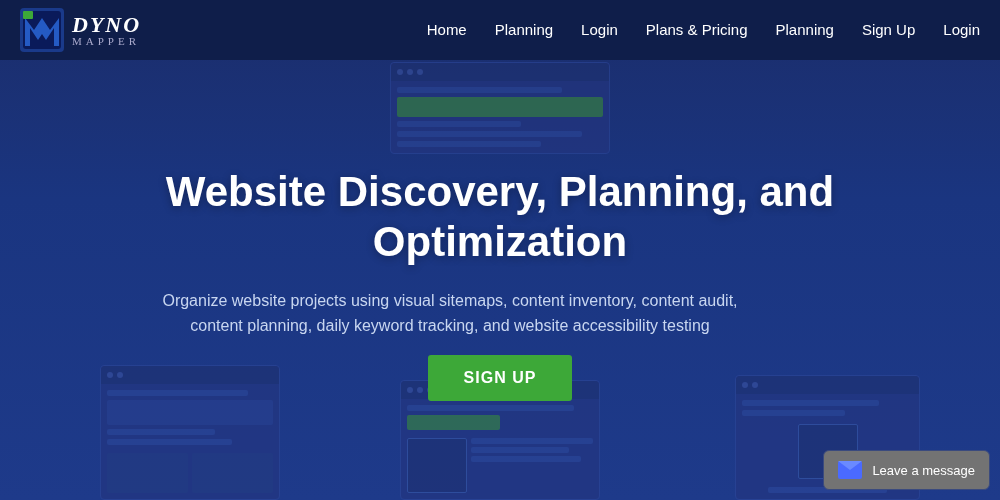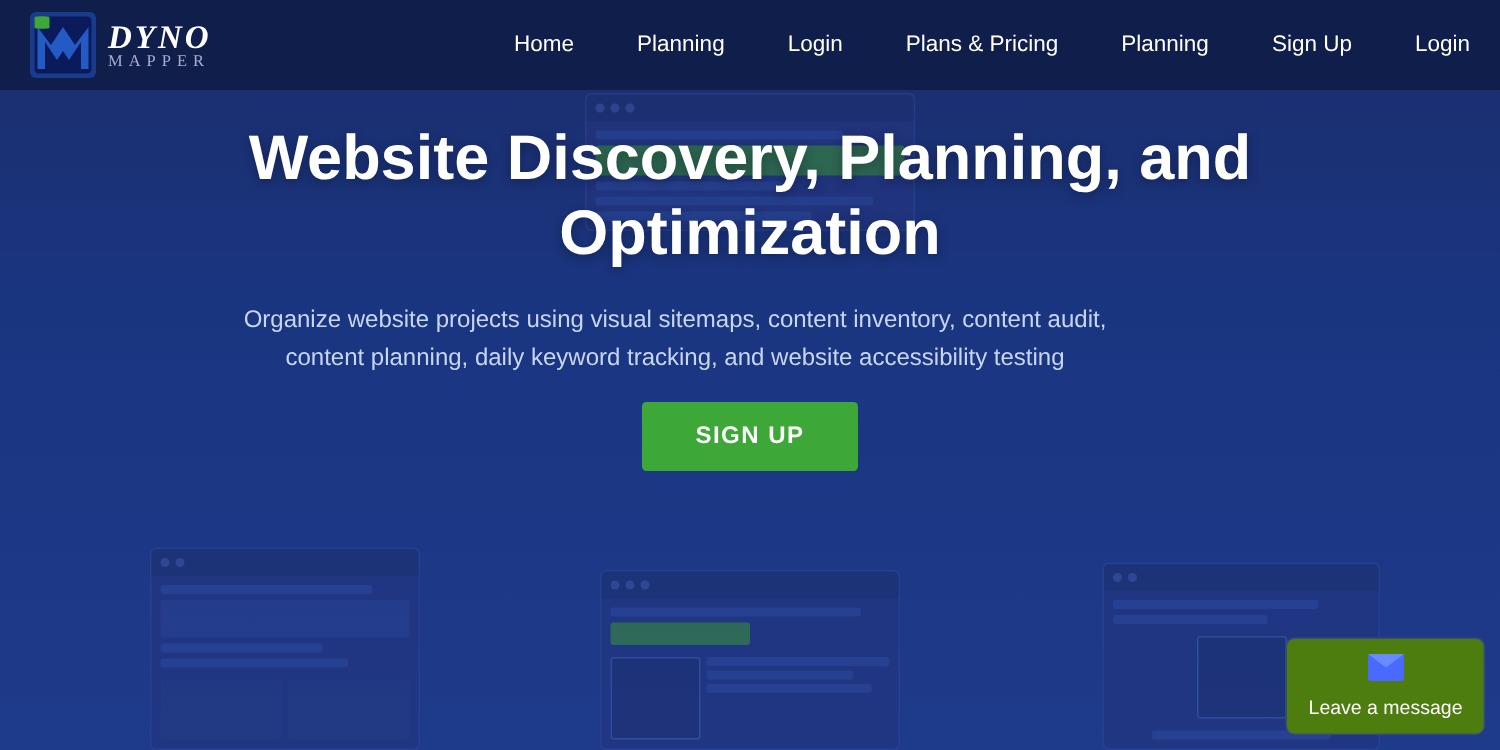--- a/index.html
+++ b/index.html
@@ -48,40 +48,40 @@
     }
     .logo-mapper {
       font-size: 11px;
       color: #aaaacc;
       letter-spacing: 4px;
       text-transform: uppercase;
     }
     .nav-links {
       display: flex;
       align-items: center;
-      gap: 42px;
+      gap: 28px;
       list-style: none;
     }
     .nav-links a {
       color: #ffffff;
       text-decoration: none;
       font-size: 15px;
       font-weight: 500;
       white-space: nowrap;
     }
 
     
     .hero {
       position: absolute;
       top: 0; left: 0; right: 0; bottom: 0;
       background: linear-gradient(180deg, #1b2d6b 0%, #1a3580 40%, #1e3a8a 100%);
       display: flex;
       flex-direction: column;
       align-items: center;
-      justify-content: flex-start;
+      justify-content: center;
       text-align: center;
       padding: 60px 20px 12px;
       overflow: hidden;
     }
 
     
     .bg-mockups {
       position: absolute;
       top: 0; left: 0; right: 0; bottom: 0;
       pointer-events: none;
@@ -192,29 +192,28 @@
       border-radius: 3px;
       cursor: pointer;
       text-transform: uppercase;
     }
 
     
     .chat-bubble {
       position: absolute;
       bottom: 10px;
       right: 10px;
-      background: #4d7c0f;
+      background: #737373;
       border: 1px solid #3a4a7e;
       border-radius: 6px;
       padding: 10px 14px;
       display: flex;
       align-items: center;
       gap: 10px;
       z-index: 20;
-      flex-direction: column;
     }
     .chat-envelope {
       width: 24px;
       height: 18px;
       background: #4a6aff;
       border-radius: 2px;
       position: relative;
       display: flex;
       align-items: center;
       justify-content: center;

